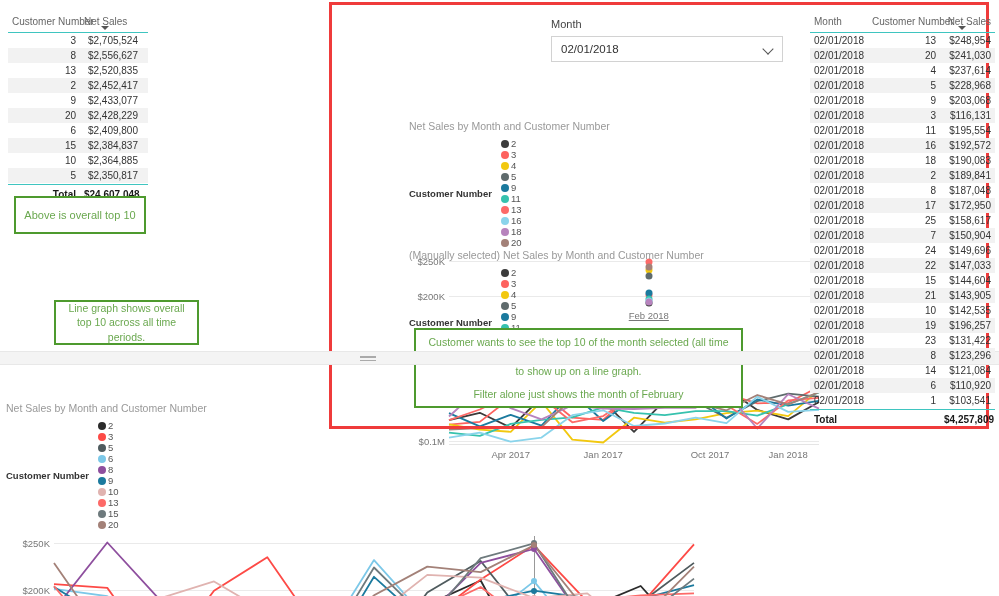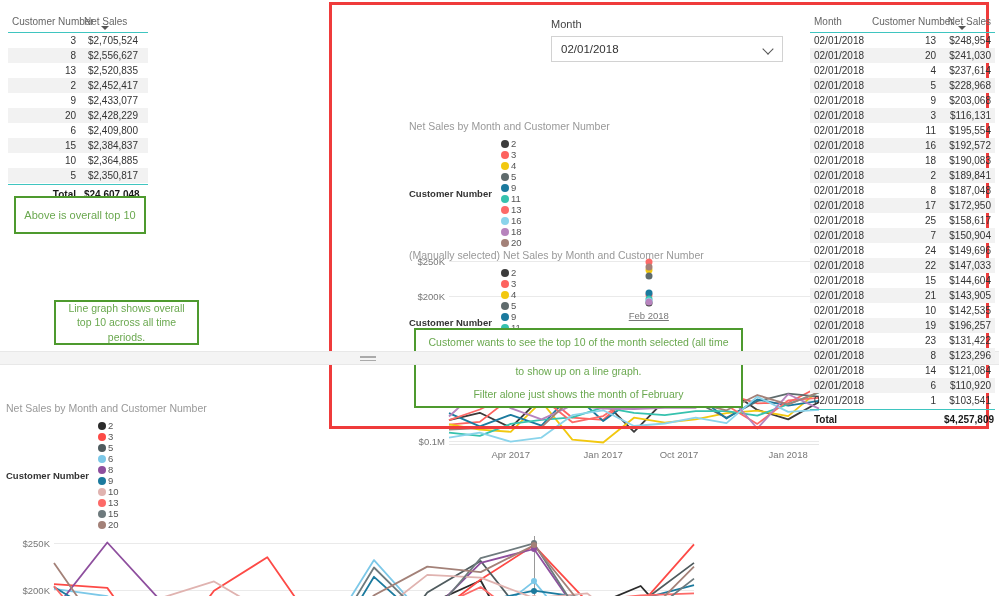--- a/index.html
+++ b/index.html
@@ -334,21 +334,21 @@
           <path d="M0.0 19.4 L30.8 16.5 L61.7 14.1 L92.5 15.3 L123.3 22.3 L154.2 24.4 L185.0 19.8 L215.8 20.7 L246.7 19.0 L277.5 34.7 L308.3 18.2 L339.2 10.7 L370.0 13.6" fill="none" stroke="#5f6b6d" stroke-width="1.8" stroke-linejoin="round"></path>
           <path d="M0.0 30.2 L30.8 43.4 L61.7 31.8 L92.5 42.6 L123.3 9.9 L154.2 38.0 L185.0 15.7 L215.8 10.3 L246.7 12.0 L277.5 35.5 L308.3 16.5 L339.2 22.7 L370.0 17.8" fill="none" stroke="#1b7a9e" stroke-width="1.8" stroke-linejoin="round"></path>
           <path d="M0.0 49.6 L30.8 52.9 L61.7 40.9 L92.5 36.8 L123.3 34.3 L154.2 24.4 L185.0 29.8 L215.8 32.2 L246.7 28.1 L277.5 28.1 L308.3 32.7 L339.2 21.1 L370.0 9.5" fill="none" stroke="#36c2ae" stroke-width="1.8" stroke-linejoin="round"></path>
           <path d="M0.0 37.2 L30.8 26.5 L61.7 11.6 L92.5 14.5 L123.3 39.3 L154.2 33.1 L185.0 12.4 L215.8 10.7 L246.7 11.2 L277.5 22.3 L308.3 40.9 L339.2 17.4 L370.0 14.9" fill="none" stroke="#fd6a68" stroke-width="1.8" stroke-linejoin="round"></path>
           <path d="M0.0 54.6 L30.8 49.6 L61.7 58.7 L92.5 54.6 L123.3 32.2 L154.2 27.3 L185.0 43.0 L215.8 40.5 L246.7 34.7 L277.5 40.1 L308.3 13.6 L339.2 28.9 L370.0 26.9" fill="none" stroke="#8ad4eb" stroke-width="1.8" stroke-linejoin="round"></path>
           <path d="M0.0 33.5 L30.8 5.4 L61.7 25.2 L92.5 36.4 L123.3 22.3 L154.2 25.6 L185.0 26.0 L215.8 24.8 L246.7 24.8 L277.5 9.9 L308.3 45.5 L339.2 11.2 L370.0 25.6" fill="none" stroke="#b783bd" stroke-width="1.8" stroke-linejoin="round"></path>
           <path d="M0.0 46.7 L30.8 45.1 L61.7 44.2 L92.5 44.2 L123.3 15.3 L154.2 12.4 L185.0 18.6 L215.8 21.5 L246.7 19.8 L277.5 27.3 L308.3 12.0 L339.2 21.5 L370.0 9.1" fill="none" stroke="#a38178" stroke-width="1.8" stroke-linejoin="round"></path>
         </svg>
         <div class="xlab" style="left: 61.6667px;">Apr 2017</div>
         <div class="xlab" style="left: 154.167px;">Jan 2017</div>
-        <div class="xlab" style="left: 230px;">Oct 2017</div>
+        <div class="xlab" style="left: 261px;">Oct 2017</div>
         <div class="xlab" style="left: 339.167px;">Jan 2018</div>
       </div>
   </div>
 
   <div class="callout" id="callout-customer">
     <span>Customer wants to see the top 10 of the month selected (all time periods, not just the single month like the manually selected graph) to show up on a line graph.</span>
     <span>Filter alone just shows the month of February</span>
   </div>
 
   <div class="red-box"></div>

